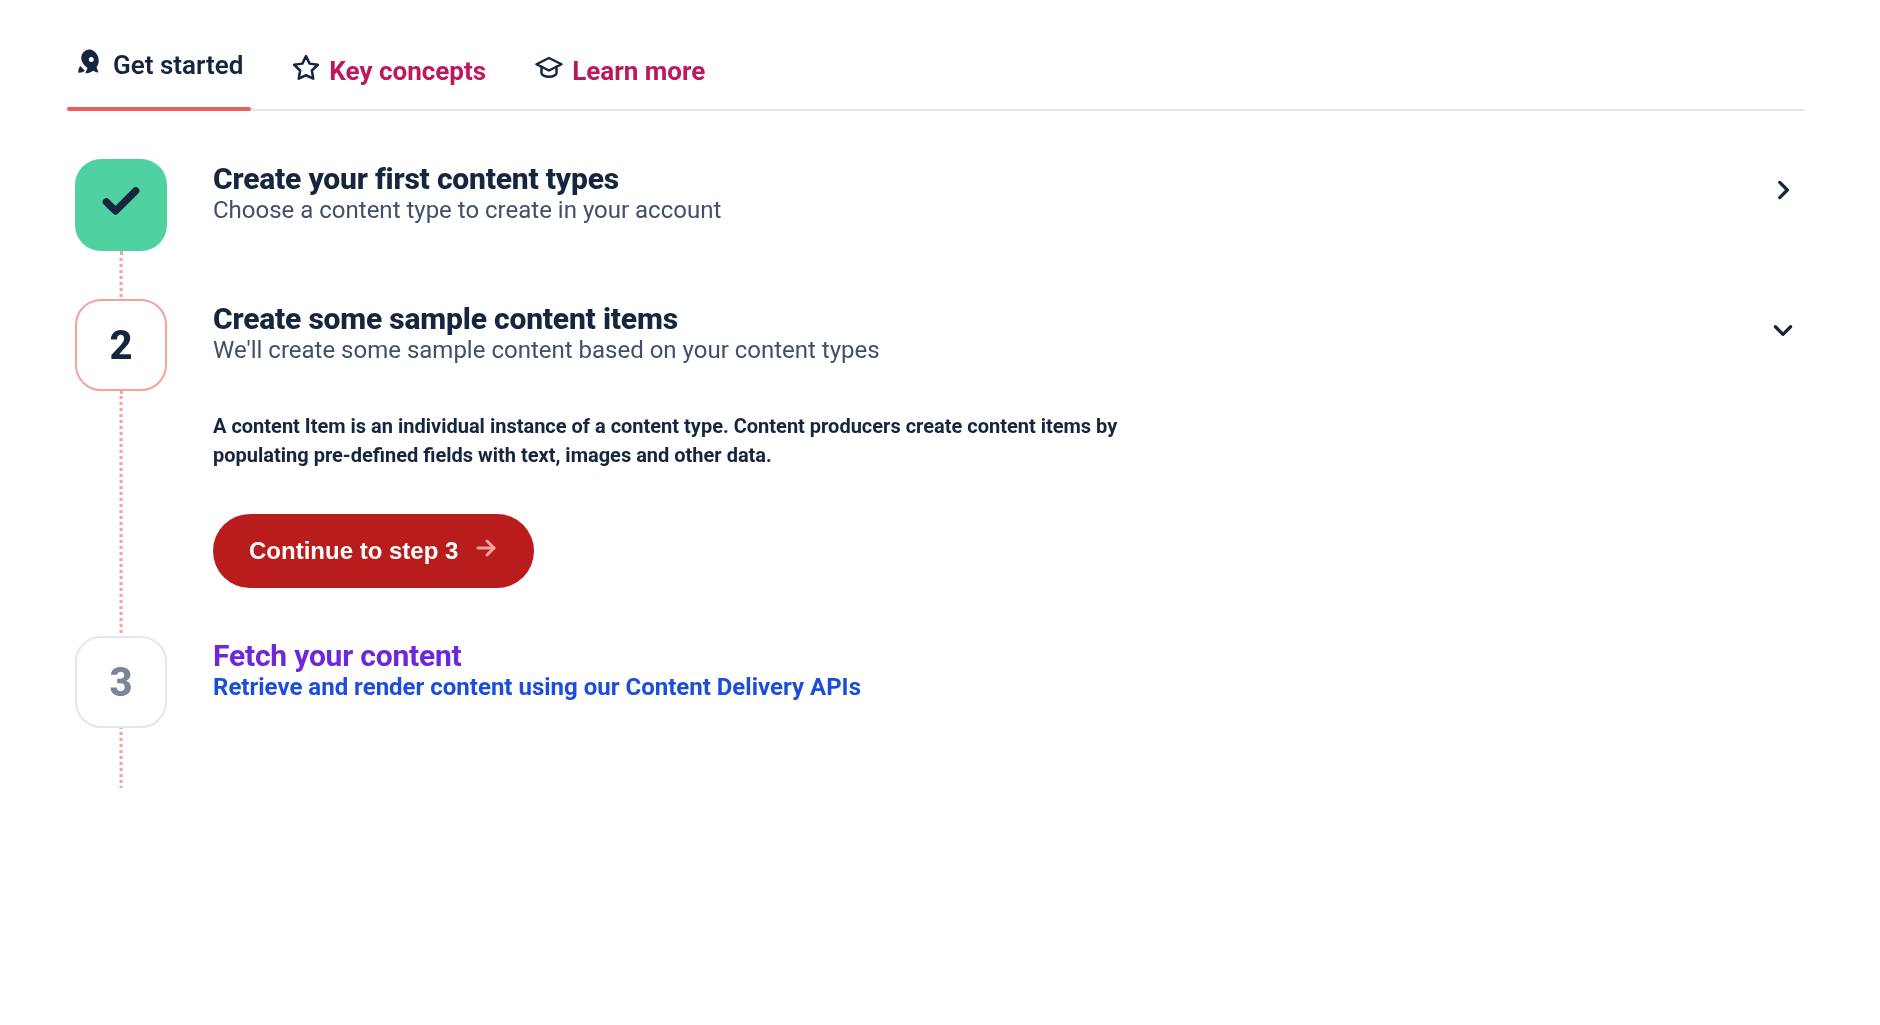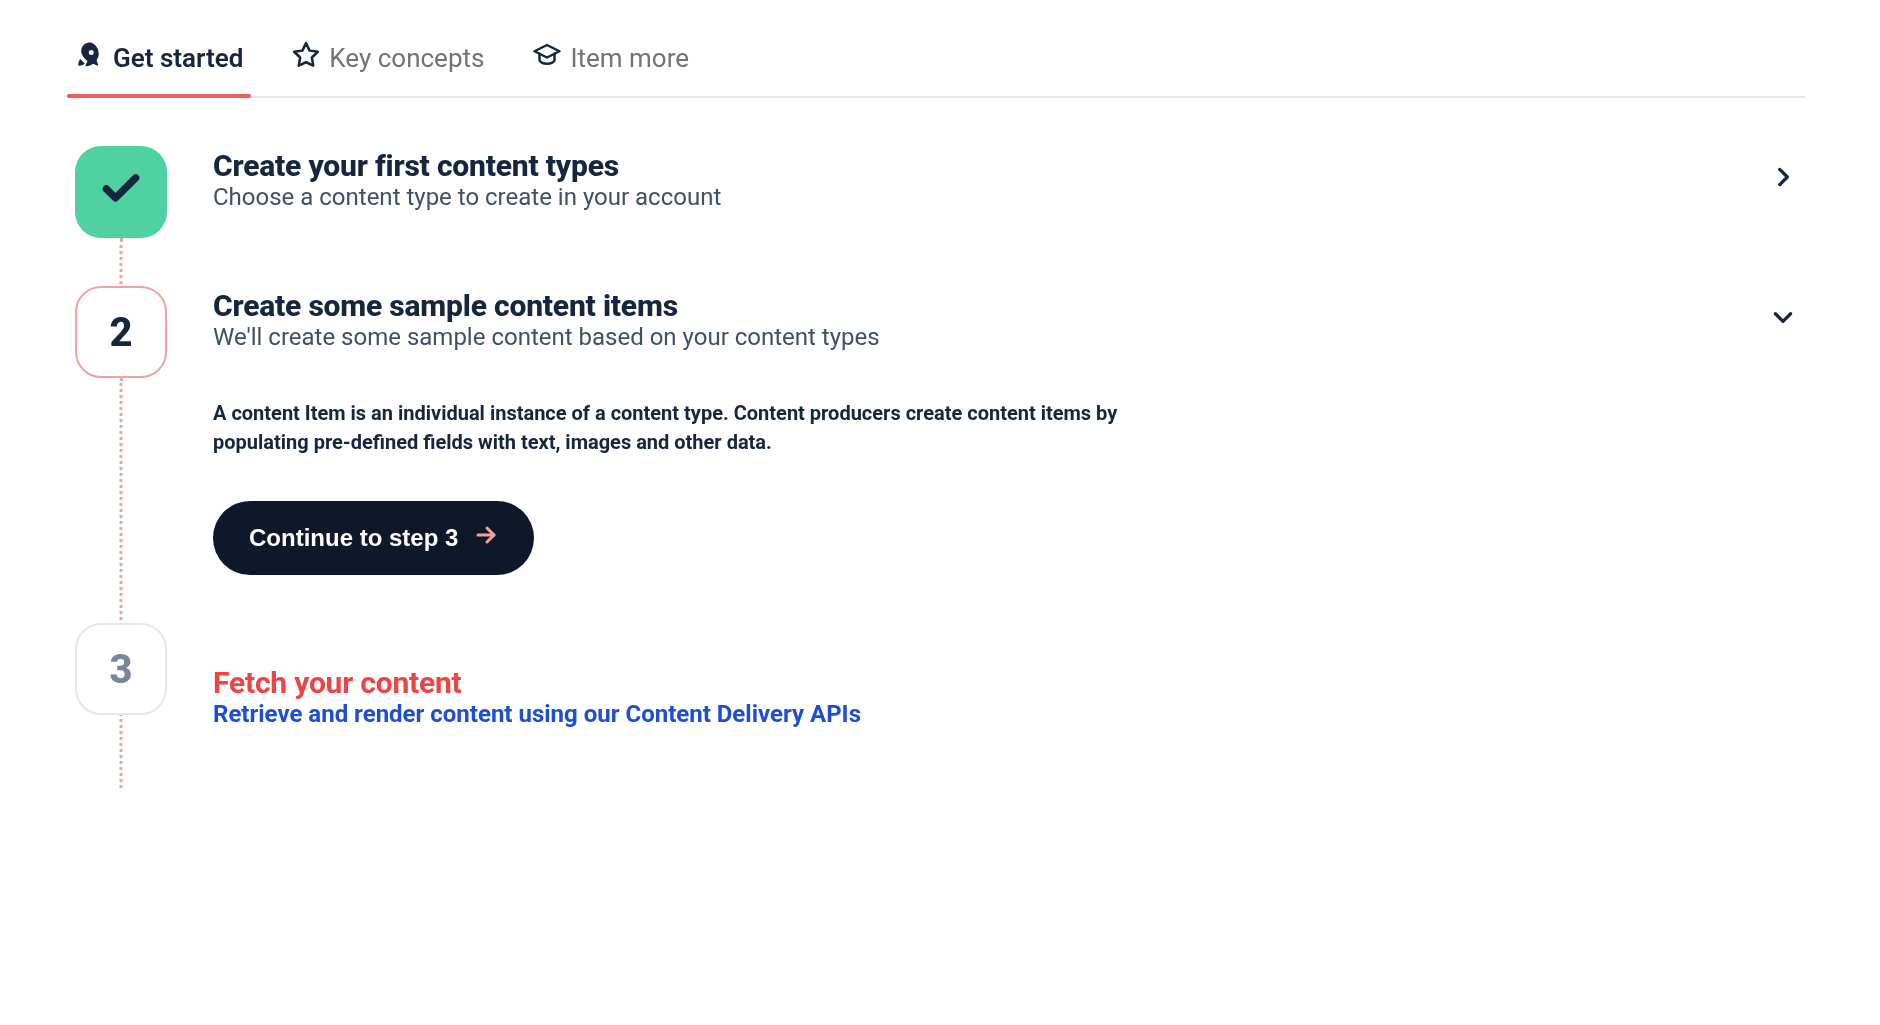--- a/index.html
+++ b/index.html
@@ -23,21 +23,21 @@
     display: flex;
     align-items: center;
     gap: 8px;
     padding: 0 0 20px 0;
     font-size: 26px;
     font-weight: 600;
     color: #15263e;
     cursor: pointer;
     position: relative;
   }
-  .tab.inactive { color: #737373; font-weight: 400; }
+  .tab.inactive { color: #be185d; font-weight: 700; margin-top: 13px; }
   .tab.active::after {
     content: "";
     position: absolute;
     left: -8px; right: -8px; bottom: -2px;
     height: 4px;
     background: #f05b5b;
     border-radius: 2px;
   }
   .tab svg { width: 30px; height: 30px; }
   .tab.inactive svg { stroke: #15263e; fill: none; }
@@ -98,39 +98,39 @@
     font-weight: 800;
     color: #15263e;
     letter-spacing: -0.2px;
   }
   .step-sub {
     font-size: 24px;
     font-weight: 400;
     color: #40506a;
     margin-top: 0;
   }
-  .step.disabled .step-title { color: #ef4444; font-weight: 700; margin-top: 40px; }
+  .step.disabled .step-title { color: #6d28d9; font-weight: 700; }
   .step.disabled .step-sub { color: #1d4ed8; font-weight: bold; }
 
   .expand-body {
     margin-top: 48px;
     max-width: 920px;
   }
   .expand-text {
     font-size: 20px;
     font-weight: 700;
     color: #15263e;
     line-height: 1.45;
   }
   .cta {
     margin-top: 44px;
     display: inline-flex;
     align-items: center;
     gap: 16px;
-    background: #0f172a;
+    background: #b91c1c;
     color: #fff;
     font-size: 24px;
     font-weight: 700;
     border: none;
     padding: 22px 36px;
     border-radius: 999px;
     cursor: pointer;
   }
   .cta svg { width: 24px; height: 24px; stroke: #f3a39c; }
 
@@ -165,21 +165,21 @@
       </span>
       <span>Key concepts</span>
     </div>
     <div class="tab inactive">
       <span>
         <svg viewBox="0 0 24 24" stroke="#15263e" stroke-width="2" fill="none" stroke-linejoin="round" stroke-linecap="round">
             <path d="M2 9l10-5 10 5-10 5L2 9z"></path>
             <path d="M6 11v5c0 1.5 2.7 3 6 3s6-1.5 6-3v-5"></path>
           </svg>
       </span>
-      <span>Item more</span>
+      <span>Learn more</span>
     </div>
   </div>
 
   <div class="steps">
 
     <div class="step">
       <div class="marker-col">
         <div class="marker completed">
           <span>
             <svg viewBox="0 0 24 24" fill="none" stroke="#15263e" stroke-width="4" stroke-linecap="round" stroke-linejoin="round">

